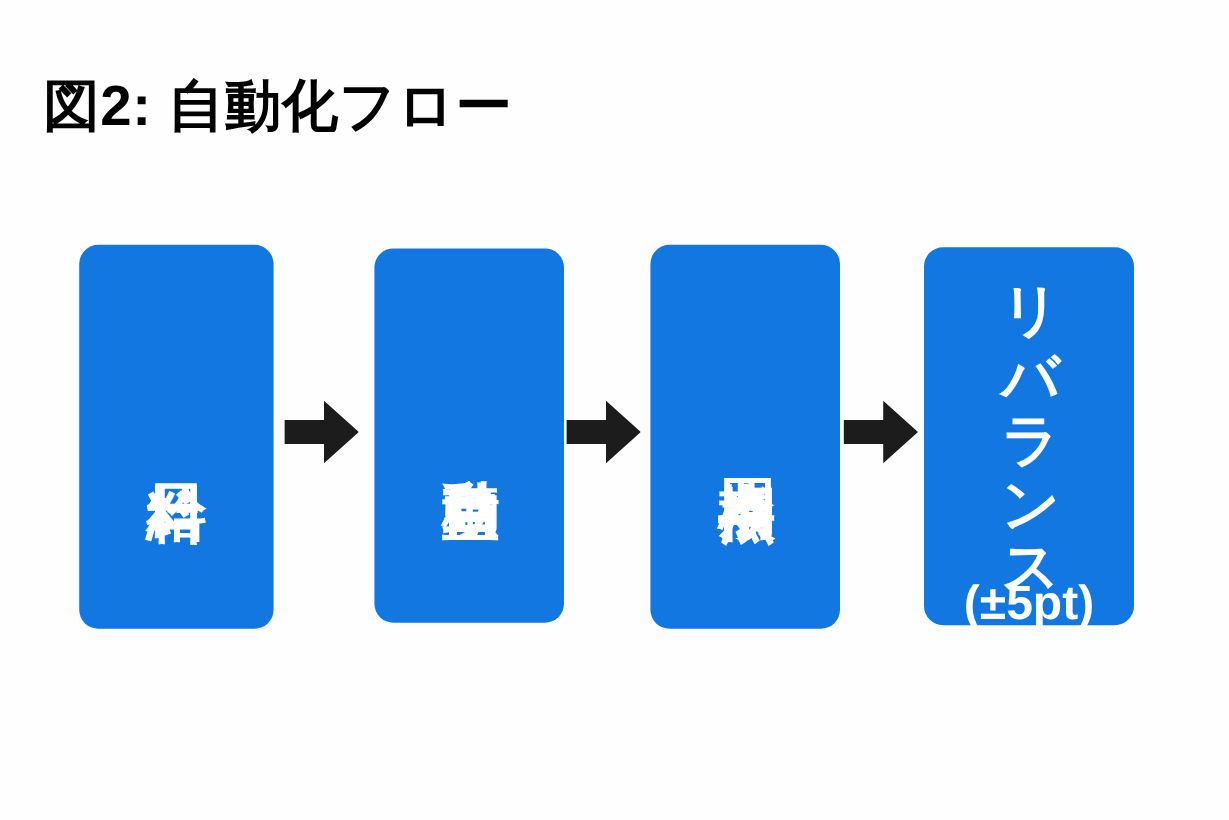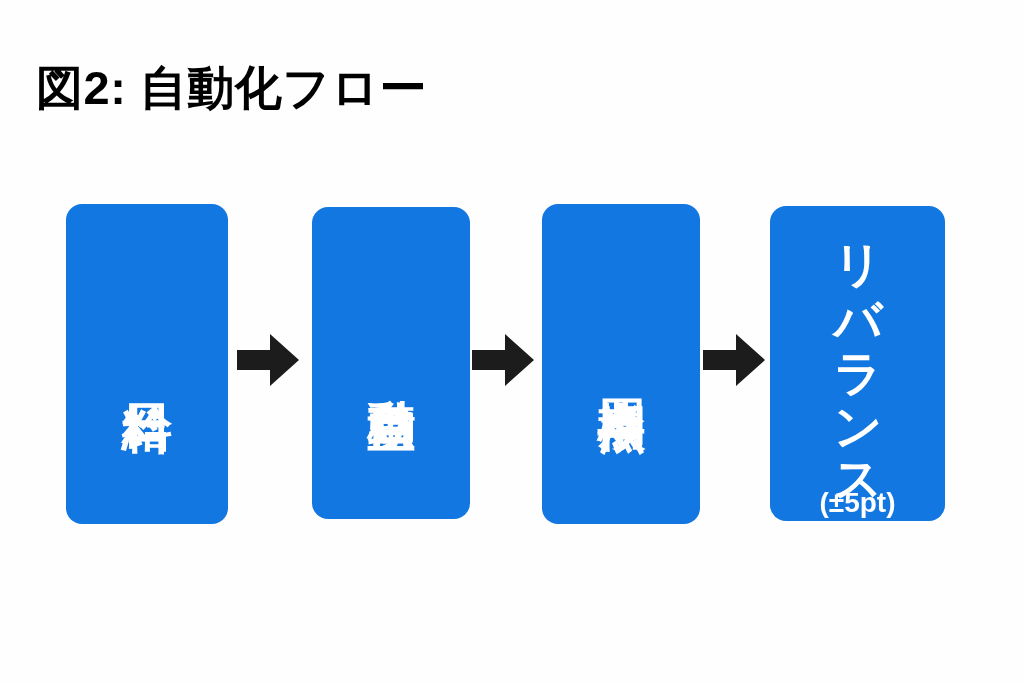--- a/index.html
+++ b/index.html
@@ -67,21 +67,21 @@
     font-weight: bold;
     line-height: 1.06;
     letter-spacing: 1px;
     white-space: nowrap;
     font-family: "Liberation Sans", "DejaVu Sans", sans-serif;
   }
 
   .step-sublabel {
     color: #ffffff;
     font-weight: bold;
-    font-size: 28px;
+    font-size: 40px;
     line-height: 1;
     white-space: nowrap;
     font-family: "Liberation Sans", "DejaVu Sans", sans-serif;
   }
 
   
   #step-box-0 { left: 66px;  top: 5px;  width: 162px; height: 320px; }
   #step-box-1 { left: 312px; top: 8px;  width: 158px; height: 312px; }
   #step-box-2 { left: 542px; top: 5px;  width: 158px; height: 320px; }
   #step-box-3 { left: 770px; top: 7px;  width: 175px; height: 315px; }

